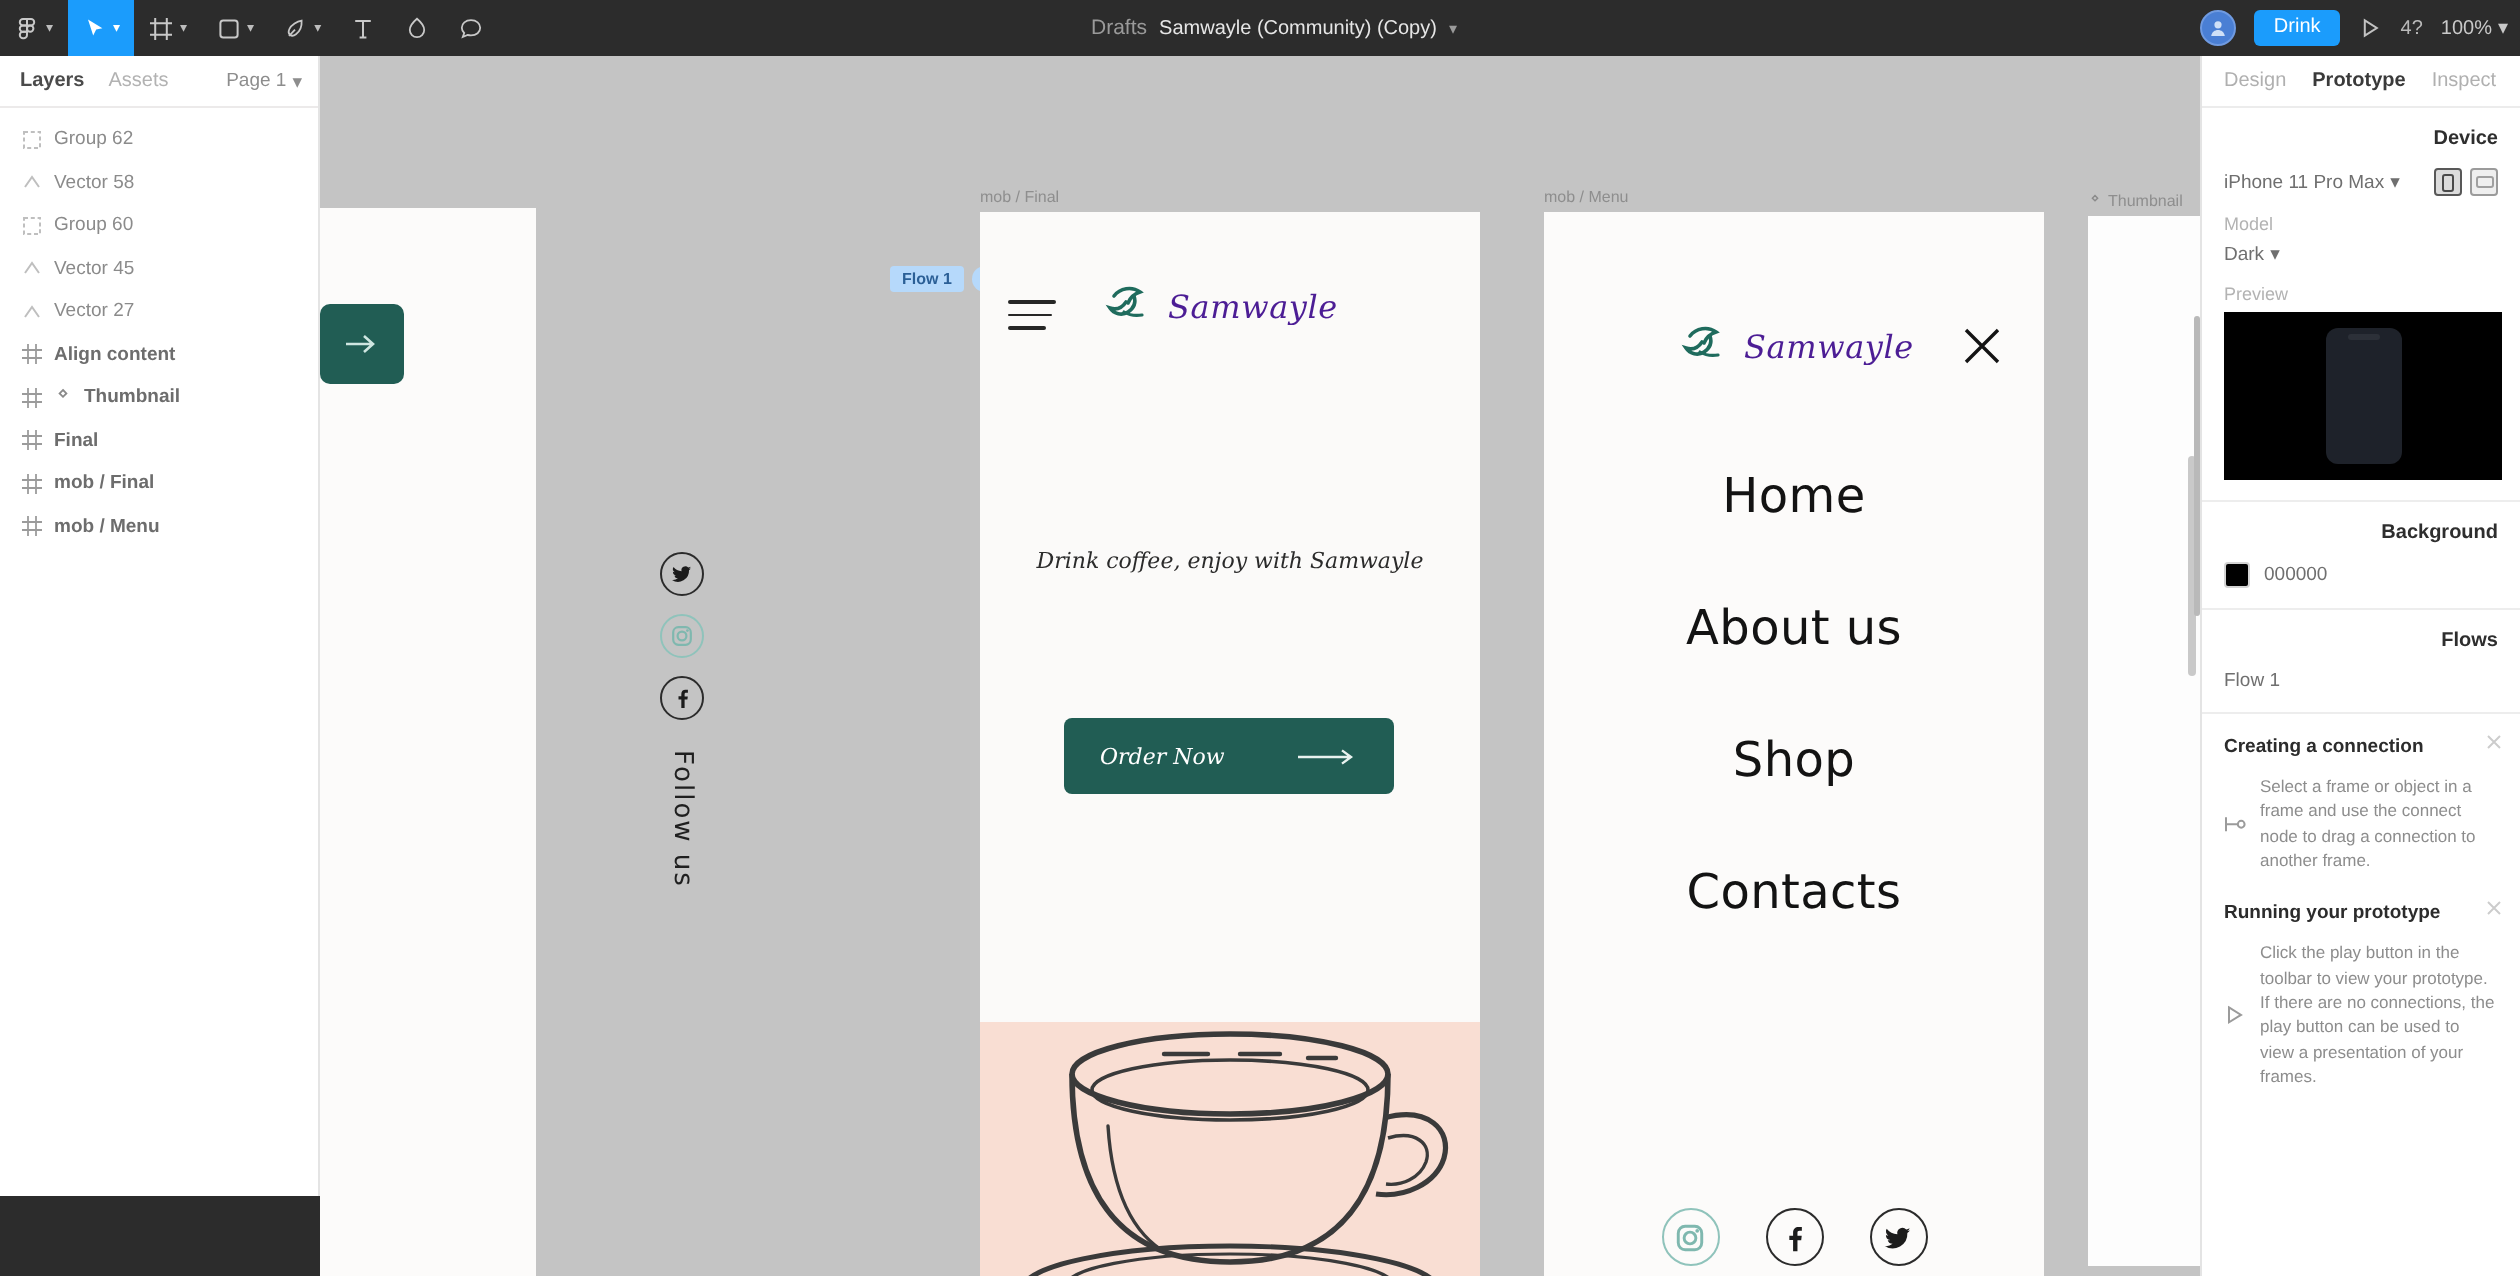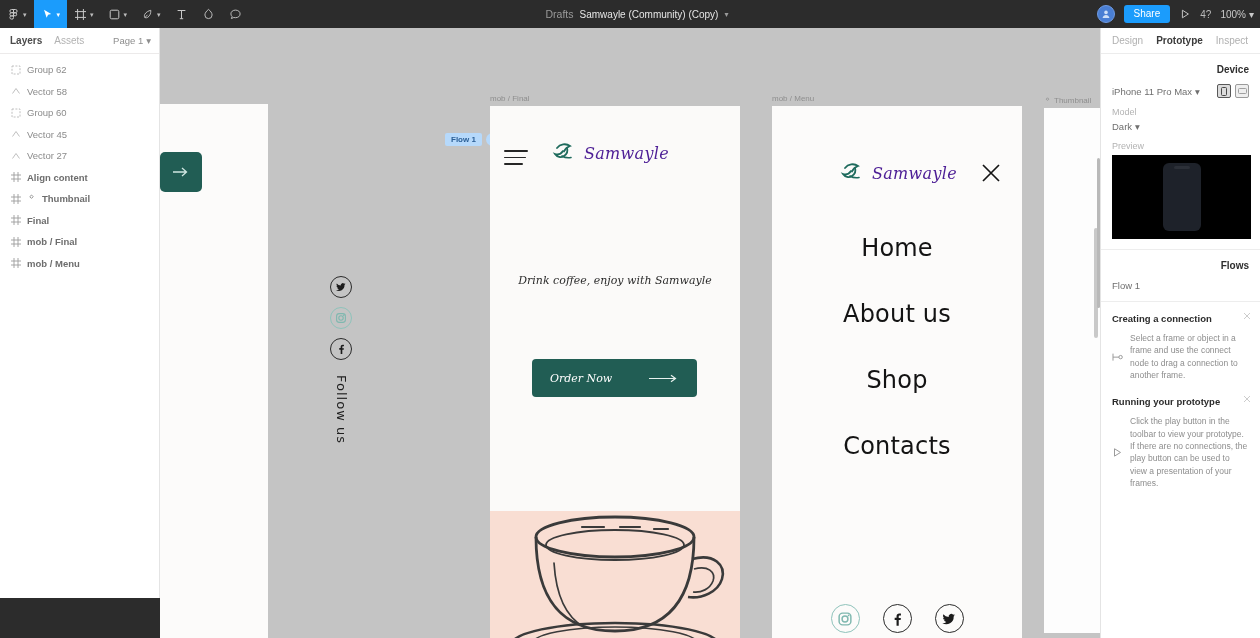--- a/index.html
+++ b/index.html
@@ -359,21 +359,21 @@
       <span class="doc-caret">▾</span>
     </div>
 
     <div class="tb-right">
       <div class="avatar">
         <svg width="10" height="10" viewBox="0 0 10 10">
           <circle cx="5" cy="3.4" r="1.8" fill="#cfe0f7"></circle>
           <path d="M1.6 9c.3-2 1.8-3 3.4-3s3.1 1 3.4 3z" fill="#cfe0f7"></path>
         </svg>
       </div>
-      <div class="share-btn">Share</div>
+      <div class="share-btn">Drink</div>
       <svg width="12" height="12" viewBox="0 0 12 12">
         <path d="M3.4 2.2l6 3.8-6 3.8z" fill="none" stroke="#c2c2c2" stroke-width="1"></path>
       </svg>
       <span class="cmt-count">4?</span>
       <span class="zoom-lbl">
         <span>100%</span>
         <span>▾</span>
       </span>
     </div>
   </div>
@@ -649,20 +649,27 @@
           <span>▾</span>
         </span>
       </div>
 
       <div class="rp-lbl">Preview</div>
       <div class="preview-box">
         <div class="preview-phone"></div>
       </div>
     </div>
 
+    <div class="rp-sec">
+      <div class="rp-h">Background</div>
+      <div class="swatch-row">
+        <span class="swatch"></span>
+        <span class="swatch-hex">000000</span>
+      </div>
+    </div>
 
     <div class="rp-sec">
       <div class="rp-h">Flows</div>
       <div class="flow-name">Flow 1</div>
     </div>
 
     <div class="tip">
       <div class="tip-h">Creating a connection</div>
       <svg class="tip-x" viewBox="0 0 8 8">
           <path d="M1 1l6 6M7 1L1 7" stroke="#9b9b9b" stroke-width="1"></path>

